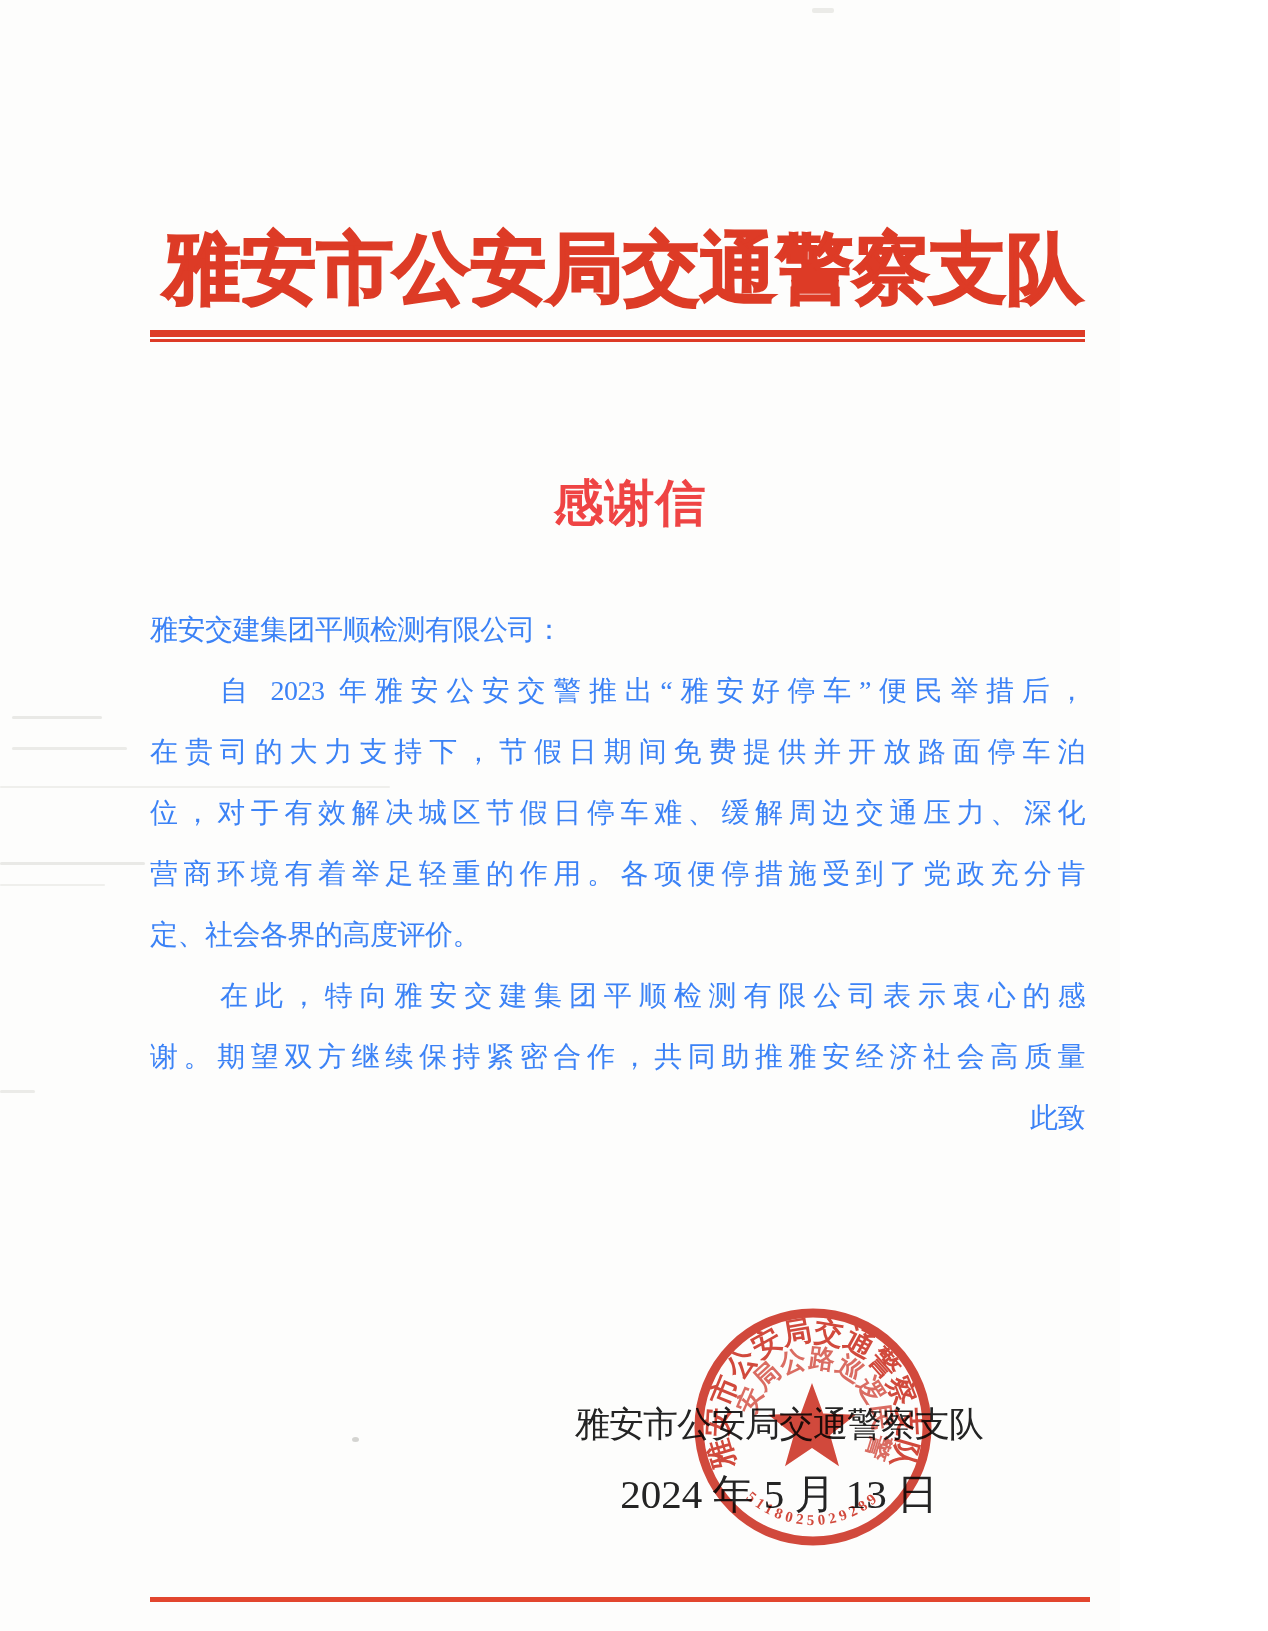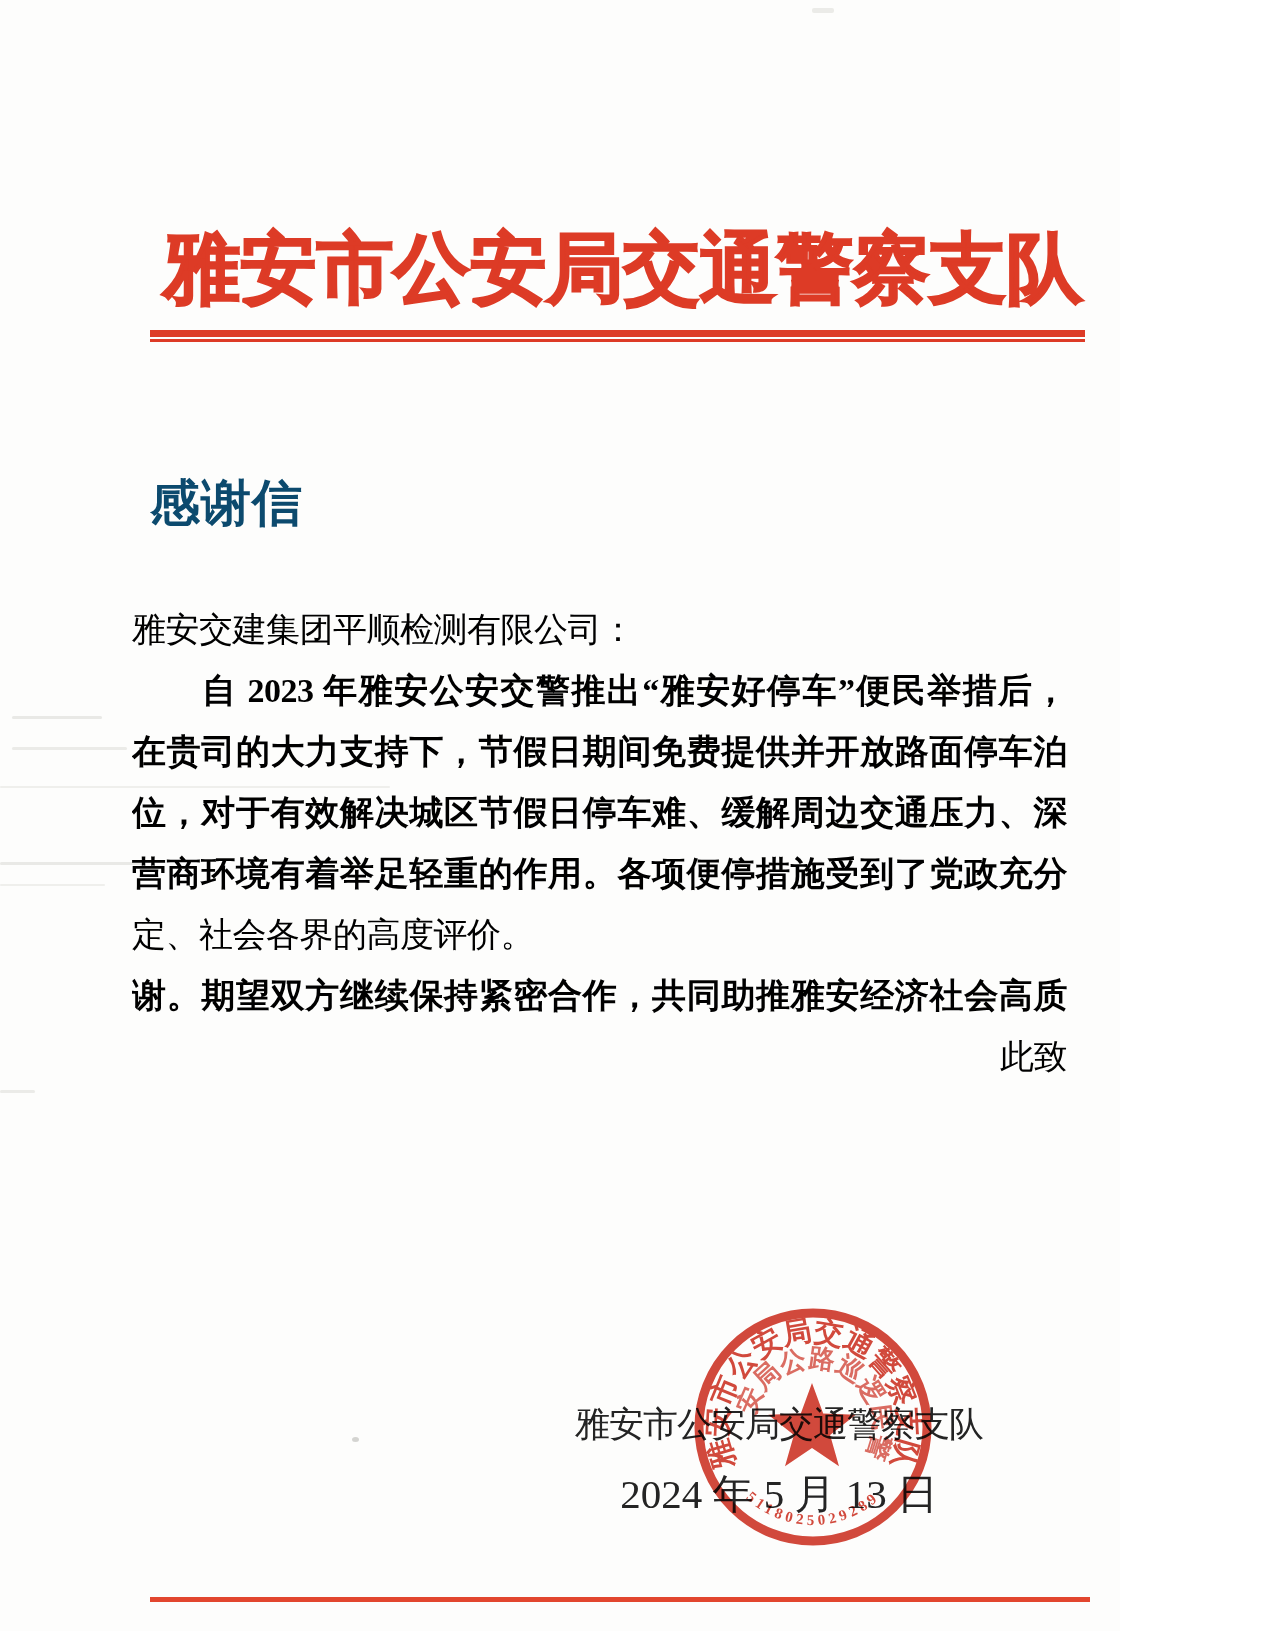--- a/index.html
+++ b/index.html
@@ -19,30 +19,30 @@
     -webkit-text-stroke:2px currentColor;
     transform:scaleX(0.995);transform-origin:left center;
   }
   .red-rule{
     position:absolute;left:150px;top:330px;width:935px;height:12px;
     background:linear-gradient(to bottom,currentColor 0 7px,#fdfdfc 7px 9px,currentColor 9px 12px);
   }
   
   .letter-title{
     position:absolute;left:150px;top:470px;width:960px;
-    font-size:50px;font-weight:bold;color:#0c4a6e;
+    text-align:center;font-size:50px;font-weight:bold;color:#ef4444;
     letter-spacing:1px;
   }
   
   .body-block{
-    position:absolute;left:132px;top:599px;width:935px;
-    font-size:34px;color:#000000;letter-spacing:-0.5px;
+    position:absolute;left:150px;top:599px;width:935px;
+    font-size:28px;color:#3b82f6;letter-spacing:-0.5px;
   }
   .body-line{height:61px;line-height:61px;overflow:hidden;}
-  .body-line.justify{text-align:justify;text-align-last:justify;font-weight:bold;}
+  .body-line.justify{text-align:justify;text-align-last:justify;}
   .body-line.indent{text-indent:70px;text-align:right;}
   
   .sign-block{
     position:absolute;left:559px;top:1404px;width:440px;
     text-align:center;color:#242424;
   }
   .sign-name{font-size:35px;line-height:42px;letter-spacing:-1px;white-space:nowrap;}
   .sign-date{font-size:41px;line-height:40px;margin-top:28px;letter-spacing:0px;white-space:nowrap;}
   
   .stamp{
@@ -86,20 +86,21 @@
   <div class="letter-title">感谢信</div>
 
   <div class="body-block">
     <div class="body-line">雅安交建集团平顺检测有限公司：</div>
     <div id="body-lines">
         <div class="body-line justify indent">自 2023 年雅安公安交警推出“雅安好停车”便民举措后，</div>
         <div class="body-line justify">在贵司的大力支持下，节假日期间免费提供并开放路面停车泊</div>
         <div class="body-line justify">位，对于有效解决城区节假日停车难、缓解周边交通压力、深化</div>
         <div class="body-line justify">营商环境有着举足轻重的作用。各项便停措施受到了党政充分肯</div>
         <div class="body-line">定、社会各界的高度评价。</div>
+        <div class="body-line justify indent">在此，特向雅安交建集团平顺检测有限公司表示衷心的感</div>
         <div class="body-line justify">谢。期望双方继续保持紧密合作，共同助推雅安经济社会高质量</div>
         <div class="body-line indent">此致</div>
       </div>
   </div>
 
   <div class="sign-block">
     <div class="sign-name">雅安市公安局交通警察支队</div>
     <div class="sign-date">2024 年 5 月 13 日</div>
   </div>
 

